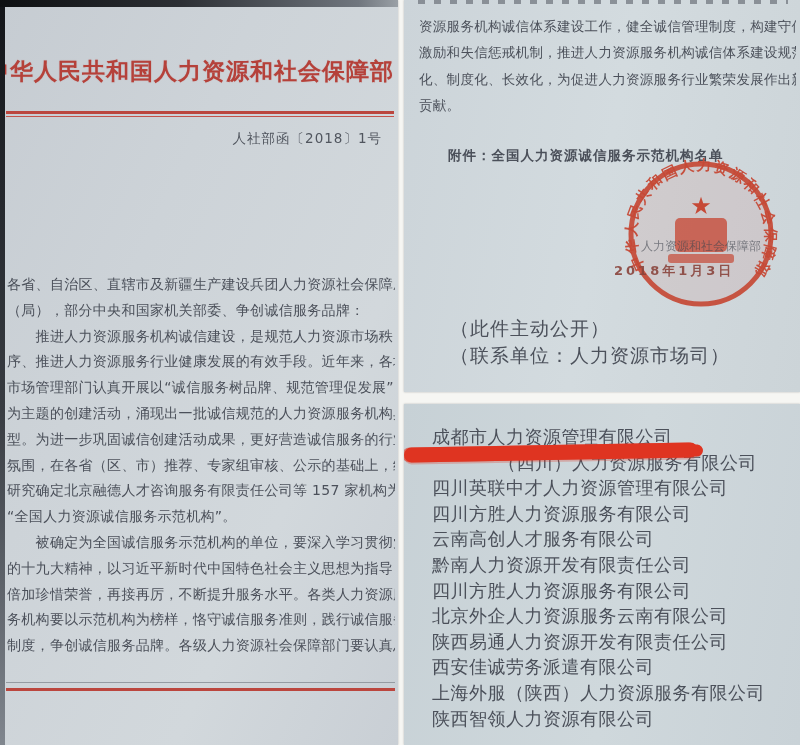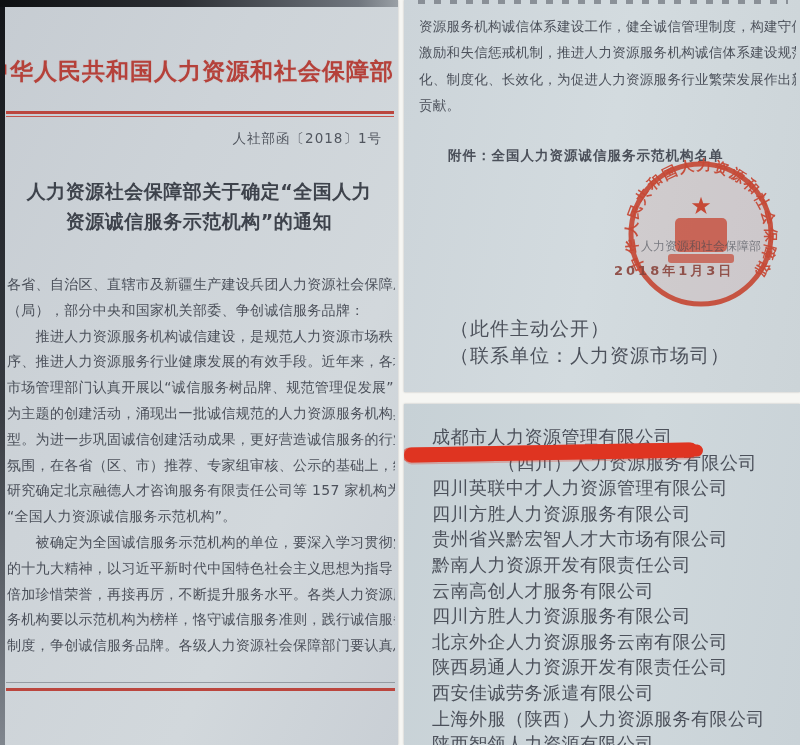--- a/index.html
+++ b/index.html
@@ -98,24 +98,20 @@
 
 <div class="stage">
 
   <div class="photo photo-left">
     <div class="letterhead">中华人民共和国人力资源和社会保障部</div>
     <div class="red-rule">
       <div class="thick"></div>
         <div class="thin"></div>
     </div>
     <div class="doc-number">人社部函〔2018〕1号</div>
-    <div class="notice-title">
-      <div>人力资源社会保障部关于确定“全国人力</div>
-      <div>资源诚信服务示范机构”的通知</div>
-    </div>
     <div class="body-block left-body">
         <div class="body-line">各省、自治区、直辖市及新疆生产建设兵团人力资源社会保障厅</div>
         <div class="body-line">（局），部分中央和国家机关部委、争创诚信服务品牌：</div>
         <div class="body-line">　　推进人力资源服务机构诚信建设，是规范人力资源市场秩</div>
         <div class="body-line">序、推进人力资源服务行业健康发展的有效手段。近年来，各地</div>
         <div class="body-line">市场管理部门认真开展以“诚信服务树品牌、规范管理促发展”</div>
         <div class="body-line">为主题的创建活动，涌现出一批诚信规范的人力资源服务机构典</div>
         <div class="body-line">型。为进一步巩固诚信创建活动成果，更好营造诚信服务的行业</div>
         <div class="body-line">氛围，在各省（区、市）推荐、专家组审核、公示的基础上，经</div>
         <div class="body-line">研究确定北京融德人才咨询服务有限责任公司等 157 家机构为</div>
@@ -160,23 +156,22 @@
     <div class="note-line note-1">（此件主动公开）</div>
     <div class="note-line note-2">（联系单位：人力资源市场司）</div>
   </div>
 
   <div class="photo photo-right-bottom">
     <div class="company-list">
         <div class="company-item">成都市人力资源管理有限公司</div>
         <div class="company-item">（四川）人力资源服务有限公司</div>
         <div class="company-item">四川英联中才人力资源管理有限公司</div>
         <div class="company-item">四川方胜人力资源服务有限公司</div>
-        <div class="company-item">贵州省兴黔宏智人才大市场有限公司</div>
+        <div class="company-item">云南高创人才服务有限公司</div>
         <div class="company-item">黔南人力资源开发有限责任公司</div>
-        <div class="company-item">云南高创人才服务有限公司</div>
         <div class="company-item">四川方胜人力资源服务有限公司</div>
         <div class="company-item">北京外企人力资源服务云南有限公司</div>
         <div class="company-item">陕西易通人力资源开发有限责任公司</div>
         <div class="company-item">西安佳诚劳务派遣有限公司</div>
         <div class="company-item">上海外服（陕西）人力资源服务有限公司</div>
         <div class="company-item">陕西智领人力资源有限公司</div>
       </div>
     <div class="red-marker"></div>
   </div>
 

